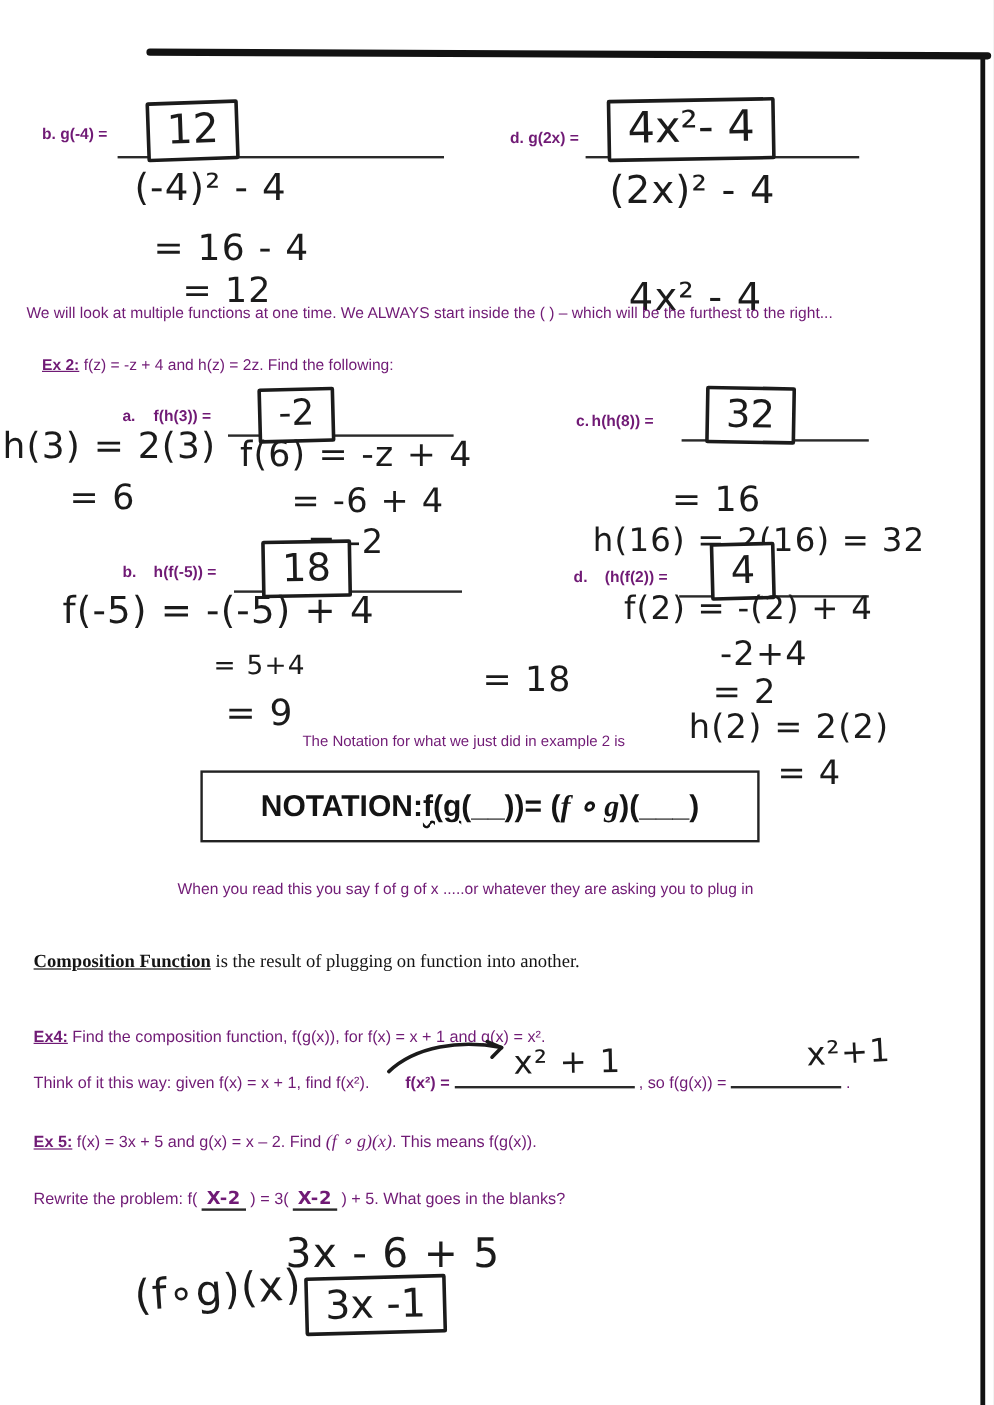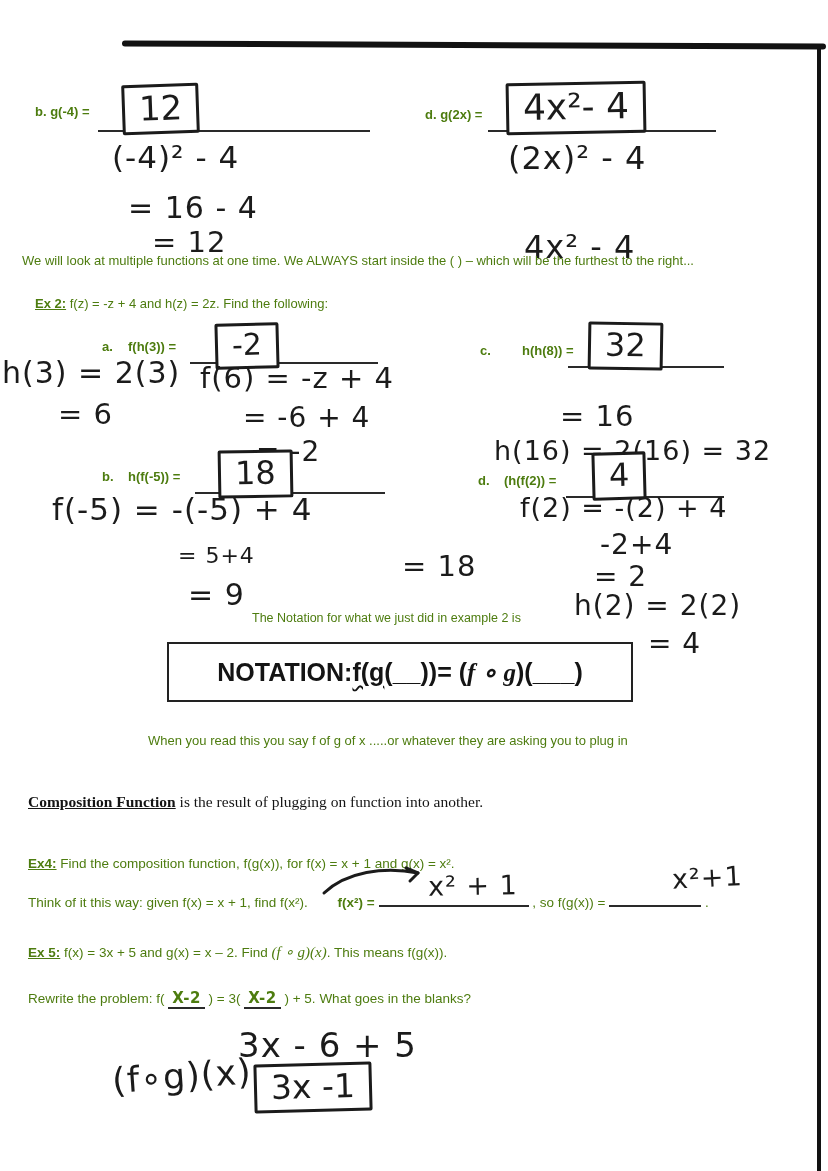--- a/index.html
+++ b/index.html
@@ -1,19 +1,19 @@
 <!DOCTYPE html>
 <html><head>
 <meta charset="utf-8">
 <style>
   html,body{margin:0;padding:0;background:#e8e8e8;}
   .page{position:relative;width:828px;height:1171px;background:#ffffff;overflow:hidden;
         font-family:"Liberation Sans",sans-serif;color:#141414;}
   .abs{position:absolute;}
-  .print{font-family:"Liberation Sans",sans-serif;color:#4d7c0f;font-size:13px;line-height:1.25;}
+  .print{font-family:"Liberation Sans",sans-serif;color:#701a75;font-size:13px;line-height:1.25;}
   .plabel{font-weight:700;font-size:13px;}
   .exlabel{font-weight:700;text-decoration:underline;}
   .serifline{font-family:"Liberation Serif",serif;font-size:15.5px;}
   .mathit{font-family:"Liberation Serif",serif;font-style:italic;}
   .hw{font-family:"DejaVu Sans",sans-serif;color:#1b1b1b;white-space:nowrap;
       letter-spacing:1px;line-height:1;}
   .ansbox{font-family:"DejaVu Sans",sans-serif;color:#1b1b1b;border:3px solid #1b1b1b;
       padding:4px 14px 6px 14px;border-radius:2px;white-space:nowrap;background:#fff;line-height:1;}
   .blank{border-bottom:2px solid #2a2a2a;height:0;}
   .inline-blank{display:inline-block;border-bottom:2px solid #2a2a2a;height:14px;vertical-align:baseline;}
@@ -55,21 +55,21 @@
   <div class="abs print plabel" style="left:128px;top:339px;">f(h(3)) =</div>
   <div class="abs blank" style="left:190px;top:362px;width:188px;"></div>
   <div class="abs ansbox" style="left:215px;top:323px;font-size:30px;transform:rotate(-1.5deg);">-2</div>
   <div class="abs hw" style="left:2px;top:358px;font-size:30px;">h(3) = 2(3)</div>
   <div class="abs hw" style="left:58px;top:400px;font-size:29px;">= 6</div>
   <div class="abs hw" style="left:200px;top:364px;font-size:29px;">f(6) = -z + 4</div>
   <div class="abs hw" style="left:243px;top:404px;font-size:28px;">= -6 + 4</div>
   <div class="abs hw" style="left:256px;top:438px;font-size:28px;">= -2</div>
 
   <div class="abs print plabel" style="left:480px;top:343px;">c.</div>
-  <div class="abs print plabel" style="left:522px;top:343px;">h(h(8)) =</div>
+  <div class="abs print plabel" style="left:493px;top:343px;">h(h(8)) =</div>
   <div class="abs blank" style="left:568px;top:366px;width:156px;"></div>
   <div class="abs ansbox" style="left:588px;top:322px;font-size:32px;transform:rotate(1deg);">32</div>
   <div class="abs hw" style="left:560px;top:402px;font-size:29px;">= 16</div>
   <div class="abs hw" style="left:494px;top:437px;font-size:27px;">h(16) = 2(16) = 32</div>
 
   <div class="abs print plabel" style="left:102px;top:469px;">b.</div>
   <div class="abs print plabel" style="left:128px;top:469px;">h(f(-5)) =</div>
   <div class="abs blank" style="left:195px;top:492px;width:190px;"></div>
   <div class="abs ansbox" style="left:218px;top:450px;font-size:32px;transform:rotate(-1deg);">18</div>
   <div class="abs hw" style="left:52px;top:494px;font-size:31px;">f(-5) = -(-5) + 4</div>

